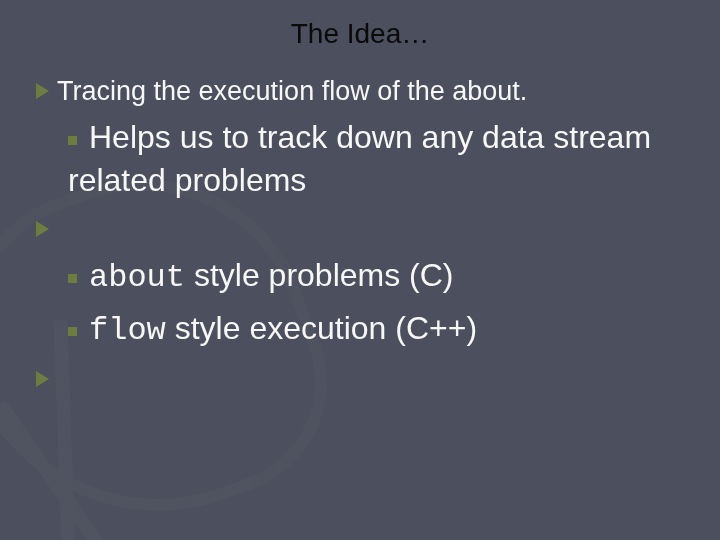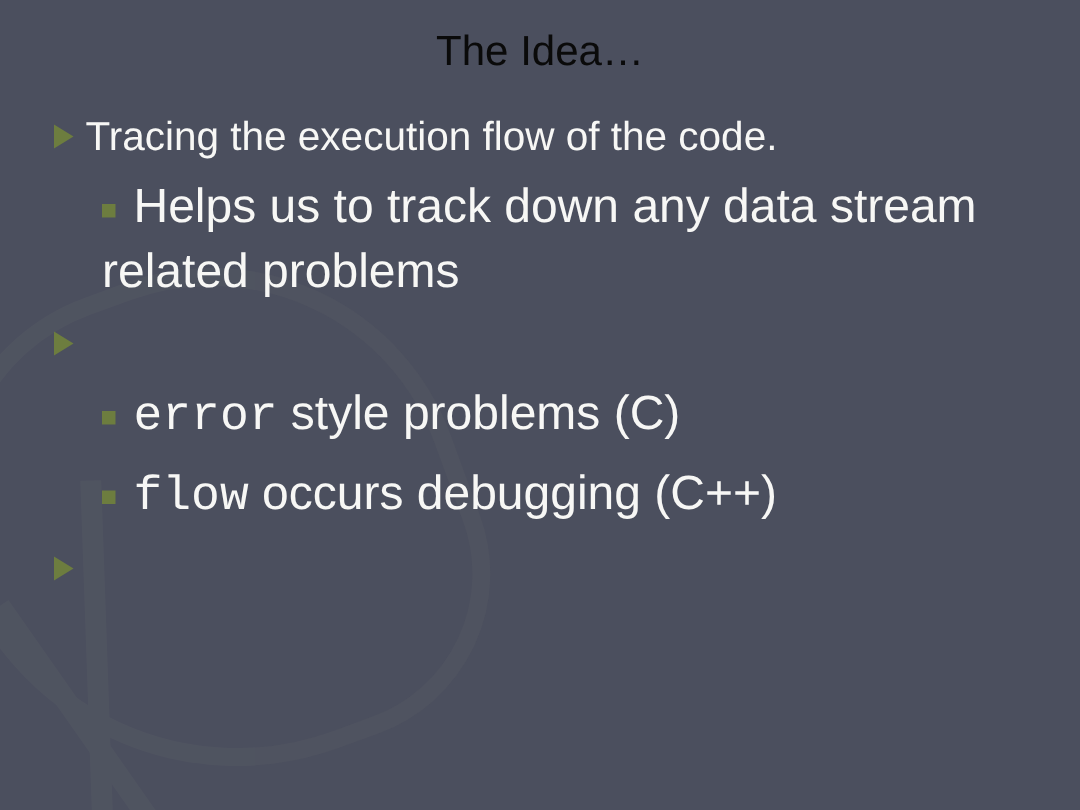--- a/index.html
+++ b/index.html
@@ -103,36 +103,36 @@
   <div class="stem"></div>
   <div class="stem2"></div>
 </div>
 
 <div class="slide">
   <h1 class="title">The Idea…</h1>
 
   <ul class="level1">
 
     <li>
-      <span class="bullet-tri"></span><span>Tracing the execution flow of the code.</span>
+      <span class="bullet-tri"></span><span>Tracing the execution flow of the about.</span>
       <ul class="level2">
         <li>
           <span class="bullet-sq"></span><span>Helps us to track down any data stream related problems</span>
         </li>
       </ul>
     </li>
 
     <li>
       <span class="bullet-tri"></span>
       <ul class="level2">
         <li>
-          <span class="bullet-sq"></span><span class="mono">error</span><span> style problems (C)</span>
+          <span class="bullet-sq"></span><span class="mono">about</span><span> style problems (C)</span>
         </li>
         <li>
-          <span class="bullet-sq"></span><span class="mono">flow</span><span> occurs debugging (C++)</span>
+          <span class="bullet-sq"></span><span class="mono">flow</span><span> style execution (C++)</span>
         </li>
       </ul>
     </li>
 
     <li>
       <span class="bullet-tri"></span>
     </li>
 
   </ul>
 </div>

